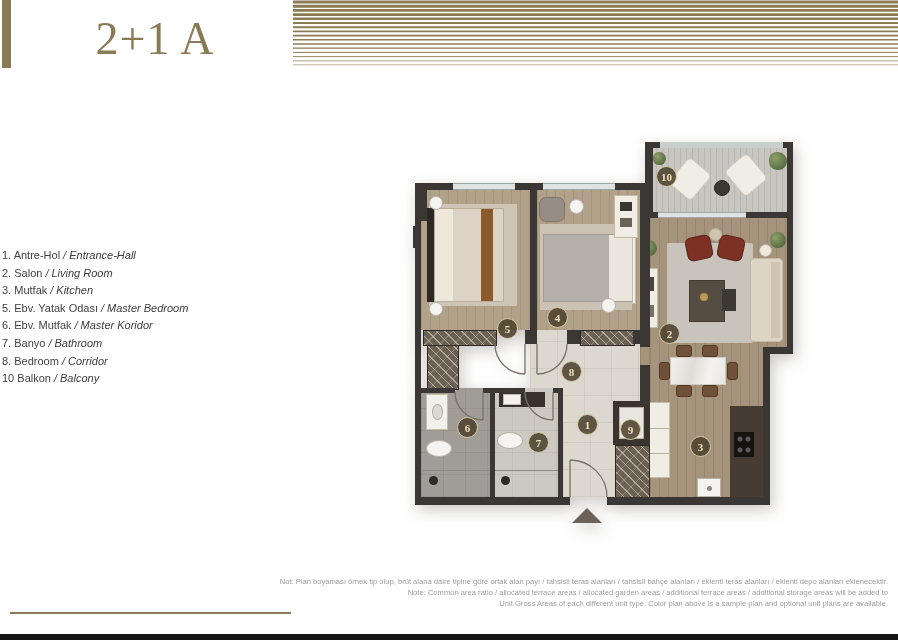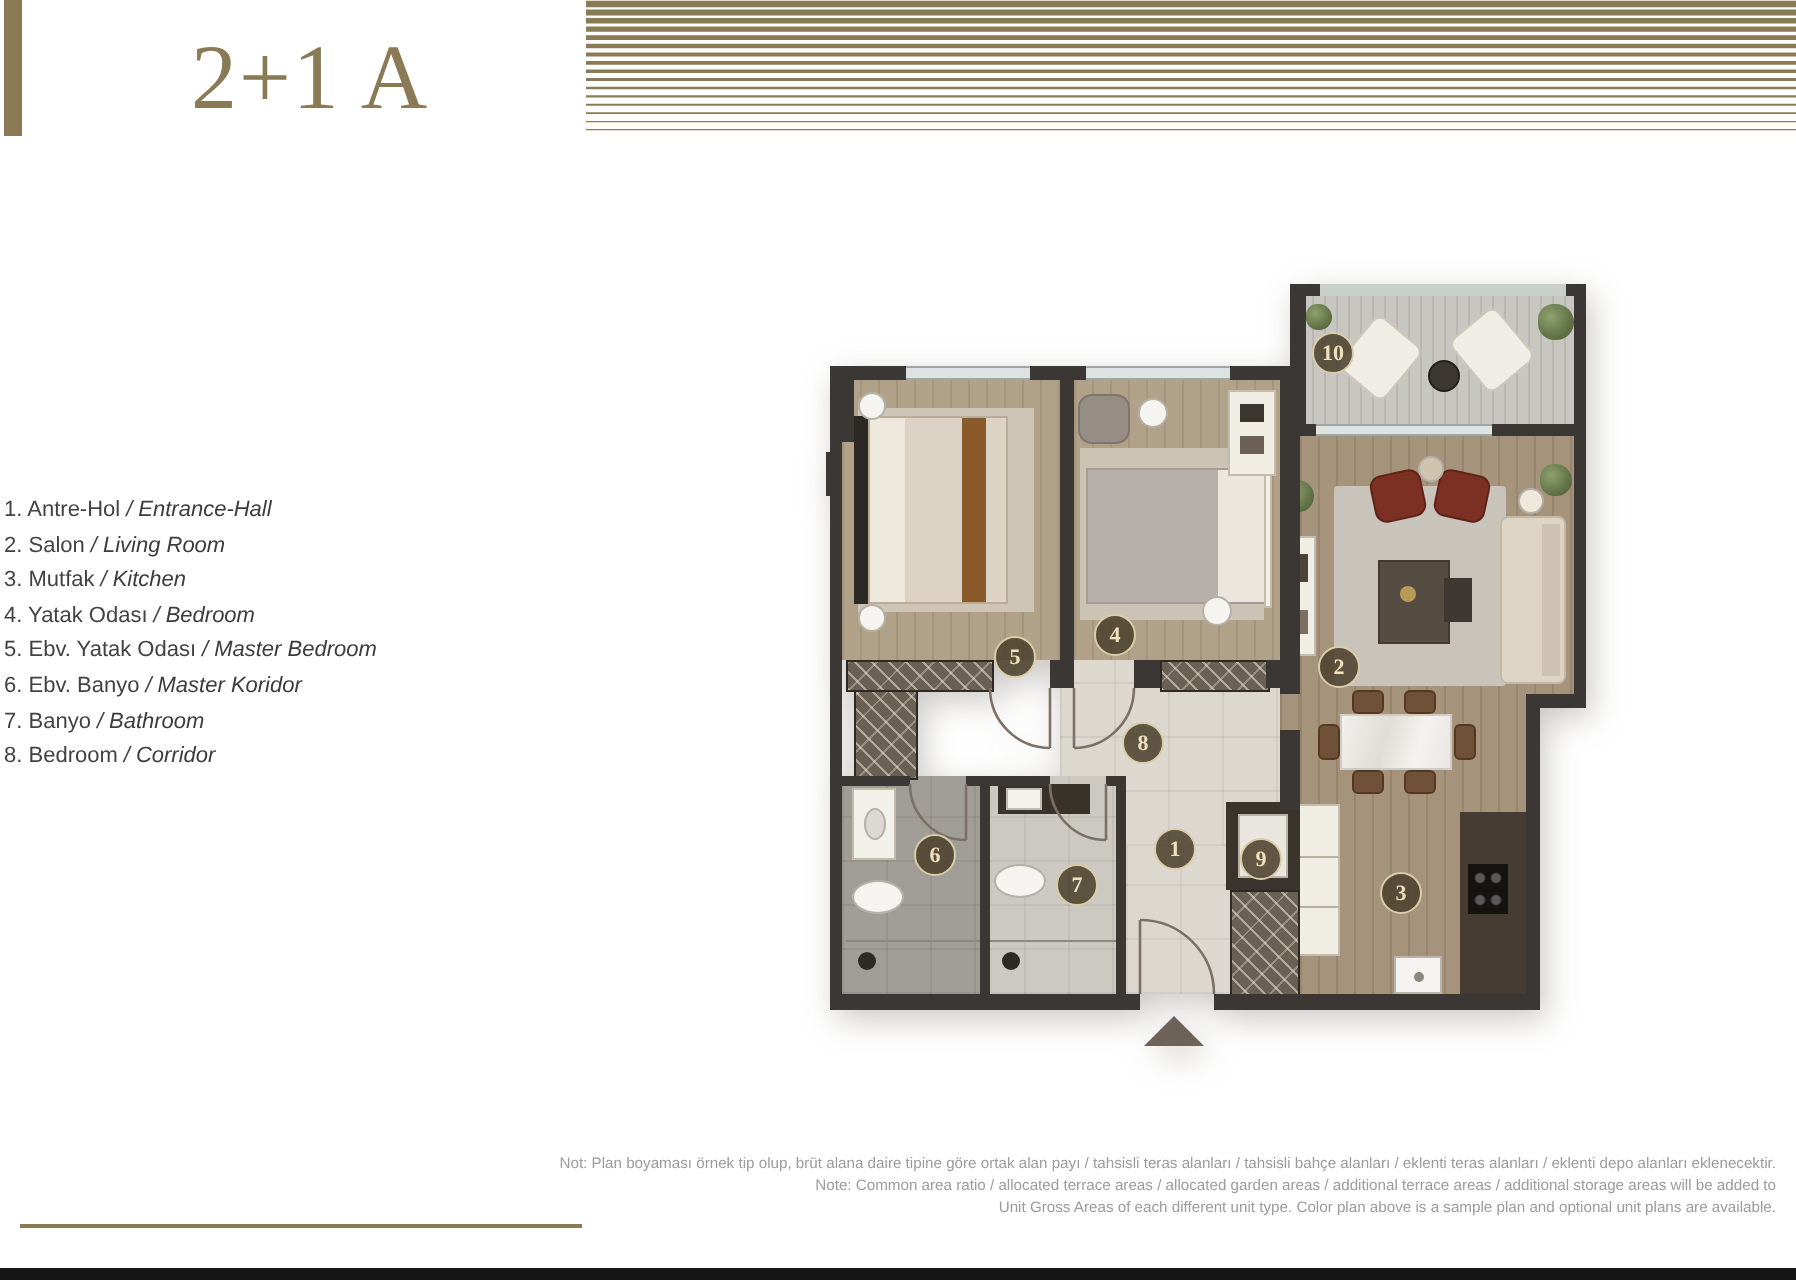--- a/index.html
+++ b/index.html
@@ -72,25 +72,25 @@
       <line x1="0" y1="56.6" x2="605" y2="56.6" stroke-width="0.9"></line>
       <line x1="0" y1="60.8" x2="605" y2="60.8" stroke-width="0.7"></line>
       <line x1="0" y1="64.8" x2="605" y2="64.8" stroke-width="0.6"></line>
     </g>
   </svg>
 
   <ul class="legend">
     <li><span>1.</span> <span>Antre-Hol</span><span class="sep">/</span><span class="en">Entrance-Hall</span></li>
     <li><span>2.</span> <span>Salon</span><span class="sep">/</span><span class="en">Living Room</span></li>
     <li><span>3.</span> <span>Mutfak</span><span class="sep">/</span><span class="en">Kitchen</span></li>
-    <li><span>4.</span> <span>Yatak Odası</span><span class="sep">/</span><span class="en">Bedroom</span></li>
     <li><span>5.</span> <span>Ebv. Yatak Odası</span><span class="sep">/</span><span class="en">Master Bedroom</span></li>
-    <li><span>6.</span> <span>Ebv. Banyo</span><span class="sep">/</span><span class="en">Master Koridor</span></li>
+    <li><span>6.</span> <span>Ebv. Mutfak</span><span class="sep">/</span><span class="en">Master Koridor</span></li>
     <li><span>7.</span> <span>Banyo</span><span class="sep">/</span><span class="en">Bathroom</span></li>
     <li><span>8.</span> <span>Bedroom</span><span class="sep">/</span><span class="en">Corridor</span></li>
+    <li><span>10</span> <span>Balkon</span><span class="sep">/</span><span class="en">Balcony</span></li>
   </ul>
 
   <div class="plan">
 
     <div class="abs wood" style="left:8px;top:50px;width:109px;height:140px;"></div>
     <div class="abs wood" style="left:124px;top:50px;width:103px;height:140px;"></div>
     <div class="abs wood2" style="left:237px;top:78px;width:137px;height:129px;"></div>
     <div class="abs wood2" style="left:237px;top:207px;width:113px;height:150px;"></div>
     <div class="abs wood2" style="left:227px;top:205px;width:10px;height:22px;"></div>
     <div class="abs deck" style="left:237px;top:8px;width:137px;height:64px;"></div>

